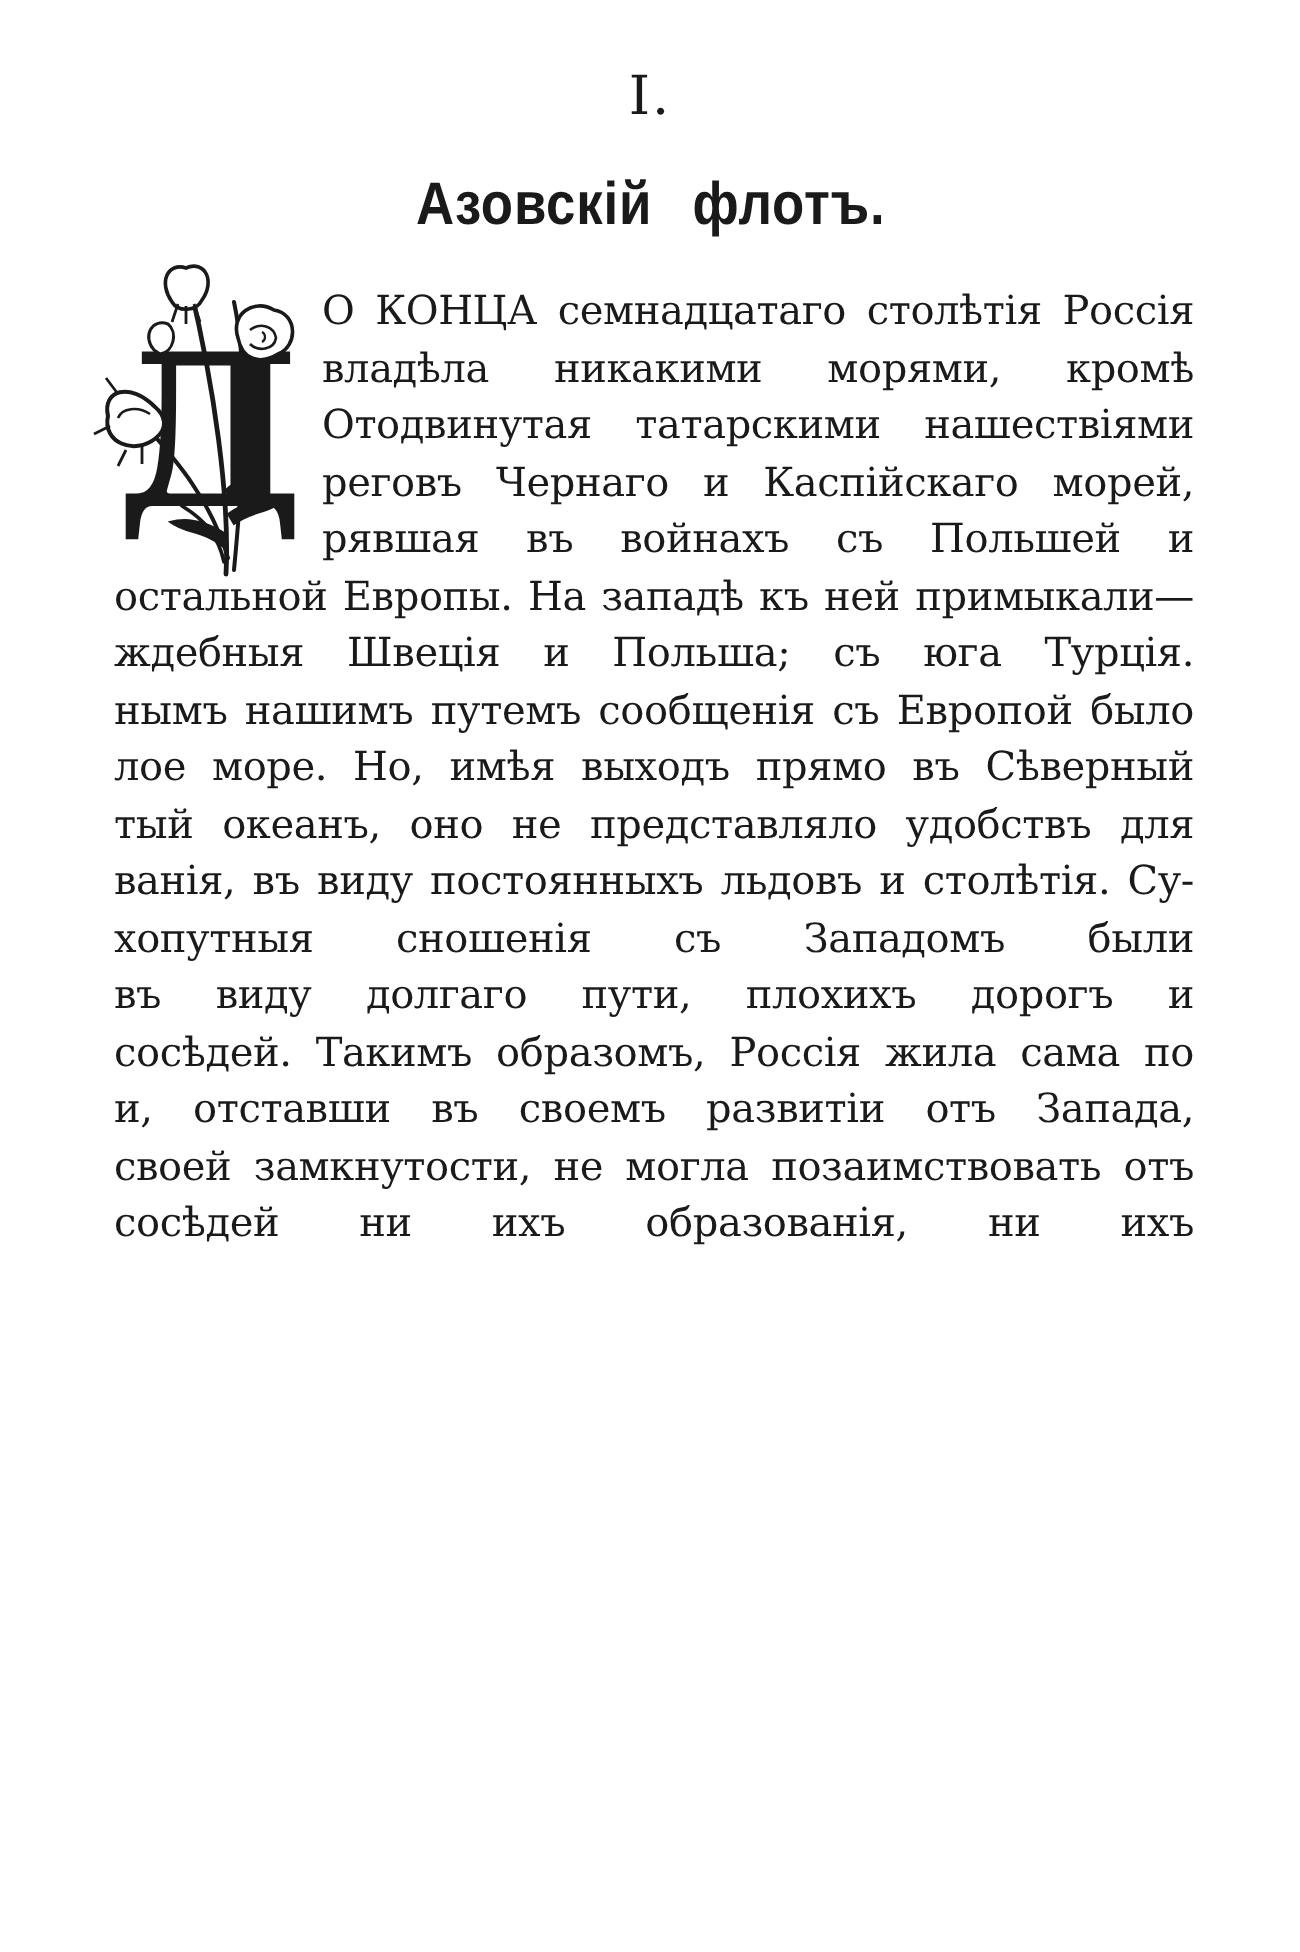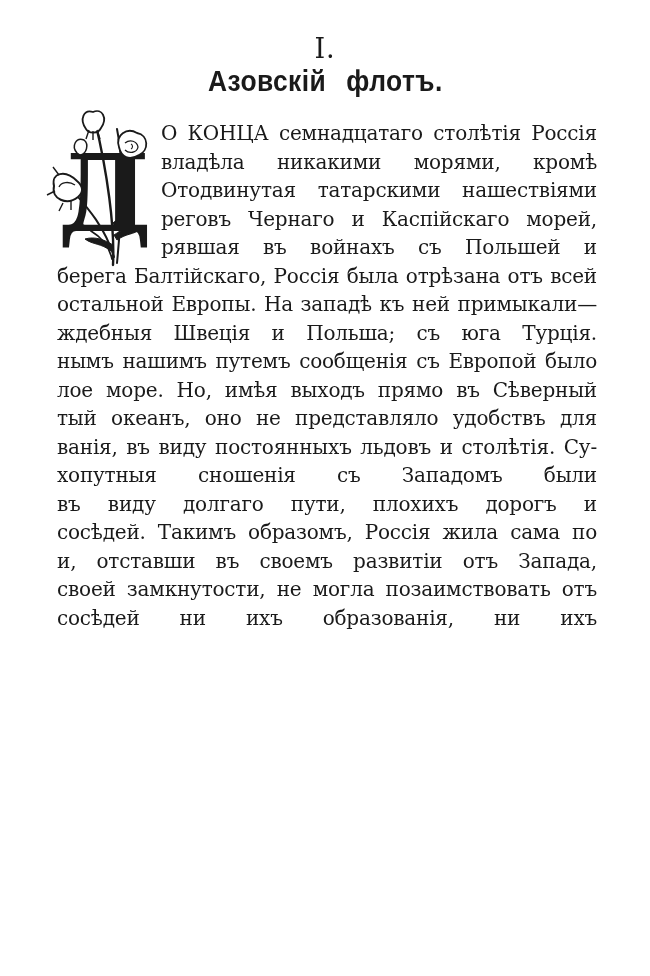--- a/index.html
+++ b/index.html
@@ -18,20 +18,21 @@
     font-family: "DejaVu Serif", "Liberation Serif", serif;
   }
   .chapter-number {
     padding-top: 33px;
     text-align: center;
     font-size: 27px;
     font-weight: normal;
     letter-spacing: 1px;
   }
   .page-title {
+    margin-top: 22px;
     text-align: center;
     font-family: "Liberation Sans", "DejaVu Sans", sans-serif;
     font-weight: bold;
     font-size: 30px;
     letter-spacing: 0.5px;
     word-spacing: 14px;
   }
   .page-title .squeeze {
     display: inline-block;
     transform: scaleX(0.88);
@@ -118,21 +119,20 @@
           <path d="M24 44 C18 37 23 28 31 31 C36 35 34 45 27 46 Z" stroke-width="1.5"></path>
         </g>
       </svg>
     </div>
 
     <div class="text-line">О КОНЦА семнадцатаго столѣтія Россія не</div>
     <div class="text-line">владѣла никакими морями, кромѣ Бѣлаго.</div>
     <div class="text-line">Отодвинутая татарскими нашествіями отъ бе-</div>
     <div class="text-line">реговъ Чернаго и Каспійскаго морей, поте-</div>
     <div class="text-line">рявшая въ войнахъ съ Польшей и Швеціей</div>
-    <div class="text-line">берега Балтійскаго, Россія была отрѣзана отъ всей</div>
     <div class="text-line">остальной Европы. На западѣ къ ней примыкали—вра-</div>
     <div class="text-line">ждебныя Швеція и Польша; съ юга Турція. Единствен-</div>
     <div class="text-line">нымъ нашимъ путемъ сообщенія съ Европой было Бѣ-</div>
     <div class="text-line">лое море. Но, имѣя выходъ прямо въ Сѣверный Ледови-</div>
     <div class="text-line">тый океанъ, оно не представляло удобствъ для морепла-</div>
     <div class="text-line">ванія, въ виду постоянныхъ льдовъ и столѣтія. Су-</div>
     <div class="text-line">хопутныя сношенія съ Западомъ были затруднительны,</div>
     <div class="text-line">въ виду долгаго пути, плохихъ дорогъ и враждебныхъ</div>
     <div class="text-line">сосѣдей. Такимъ образомъ, Россія жила сама по себѣ</div>
     <div class="text-line">и, отставши въ своемъ развитіи отъ Запада, благодаря</div>

